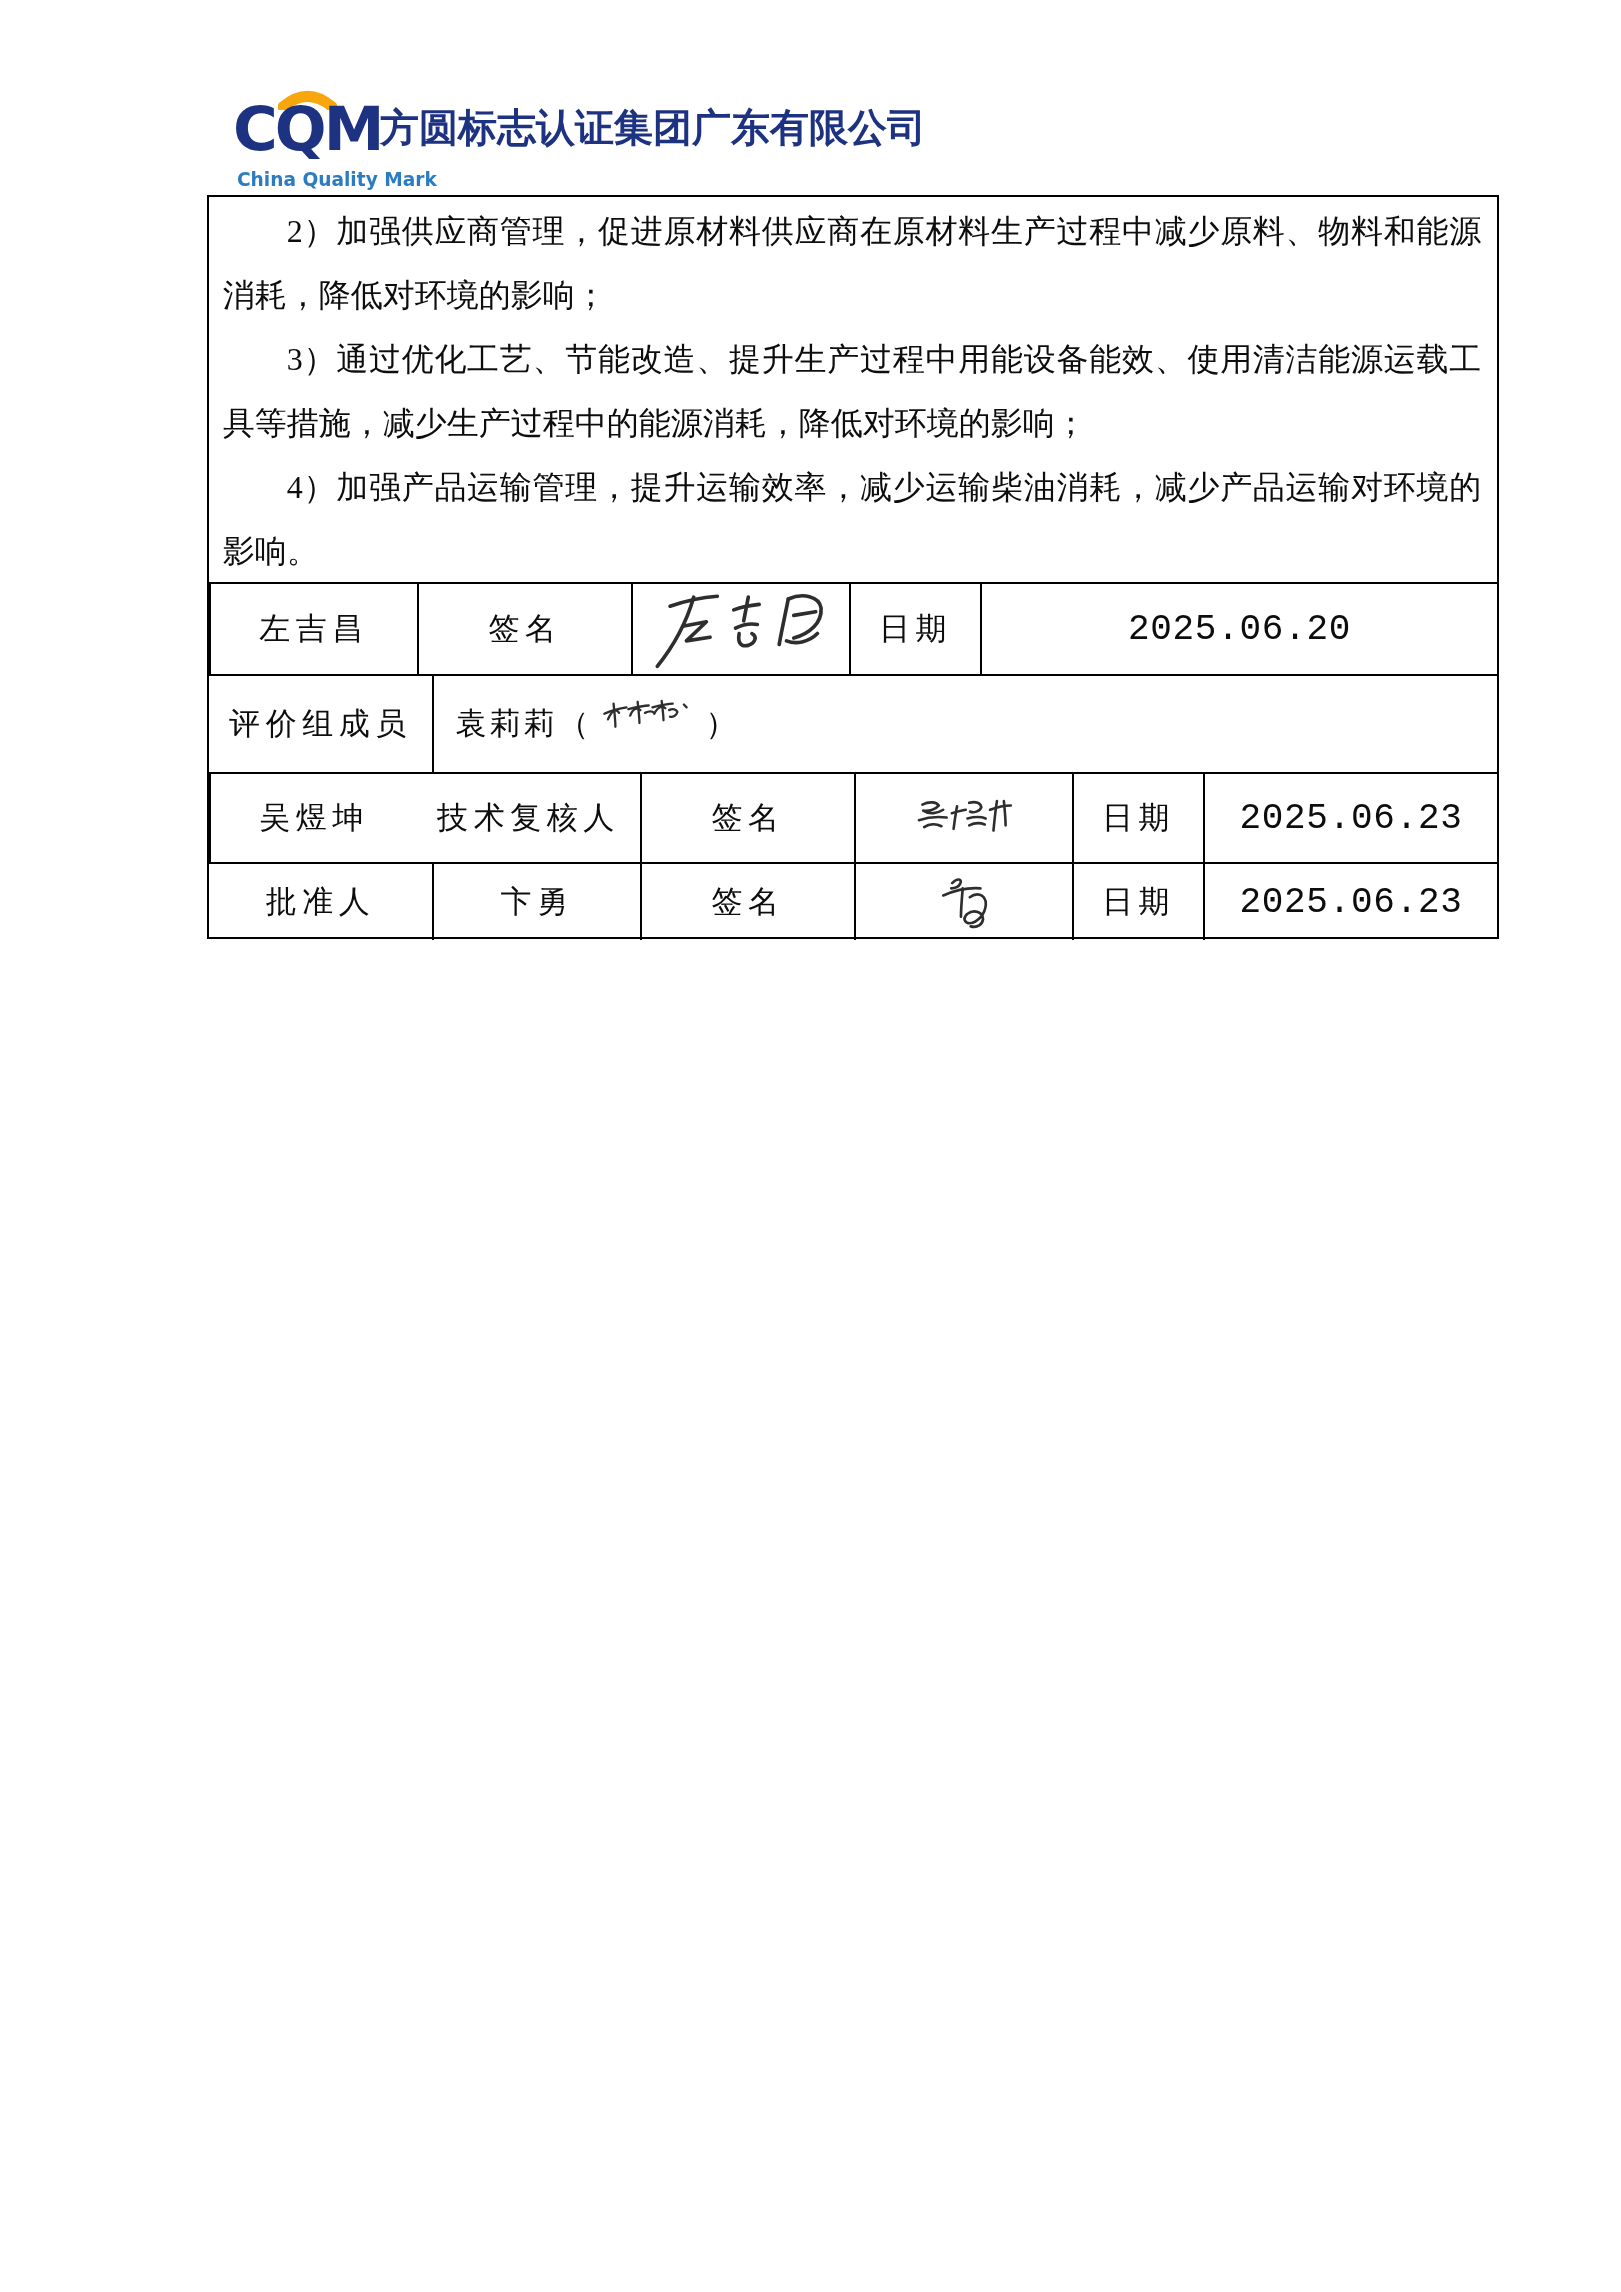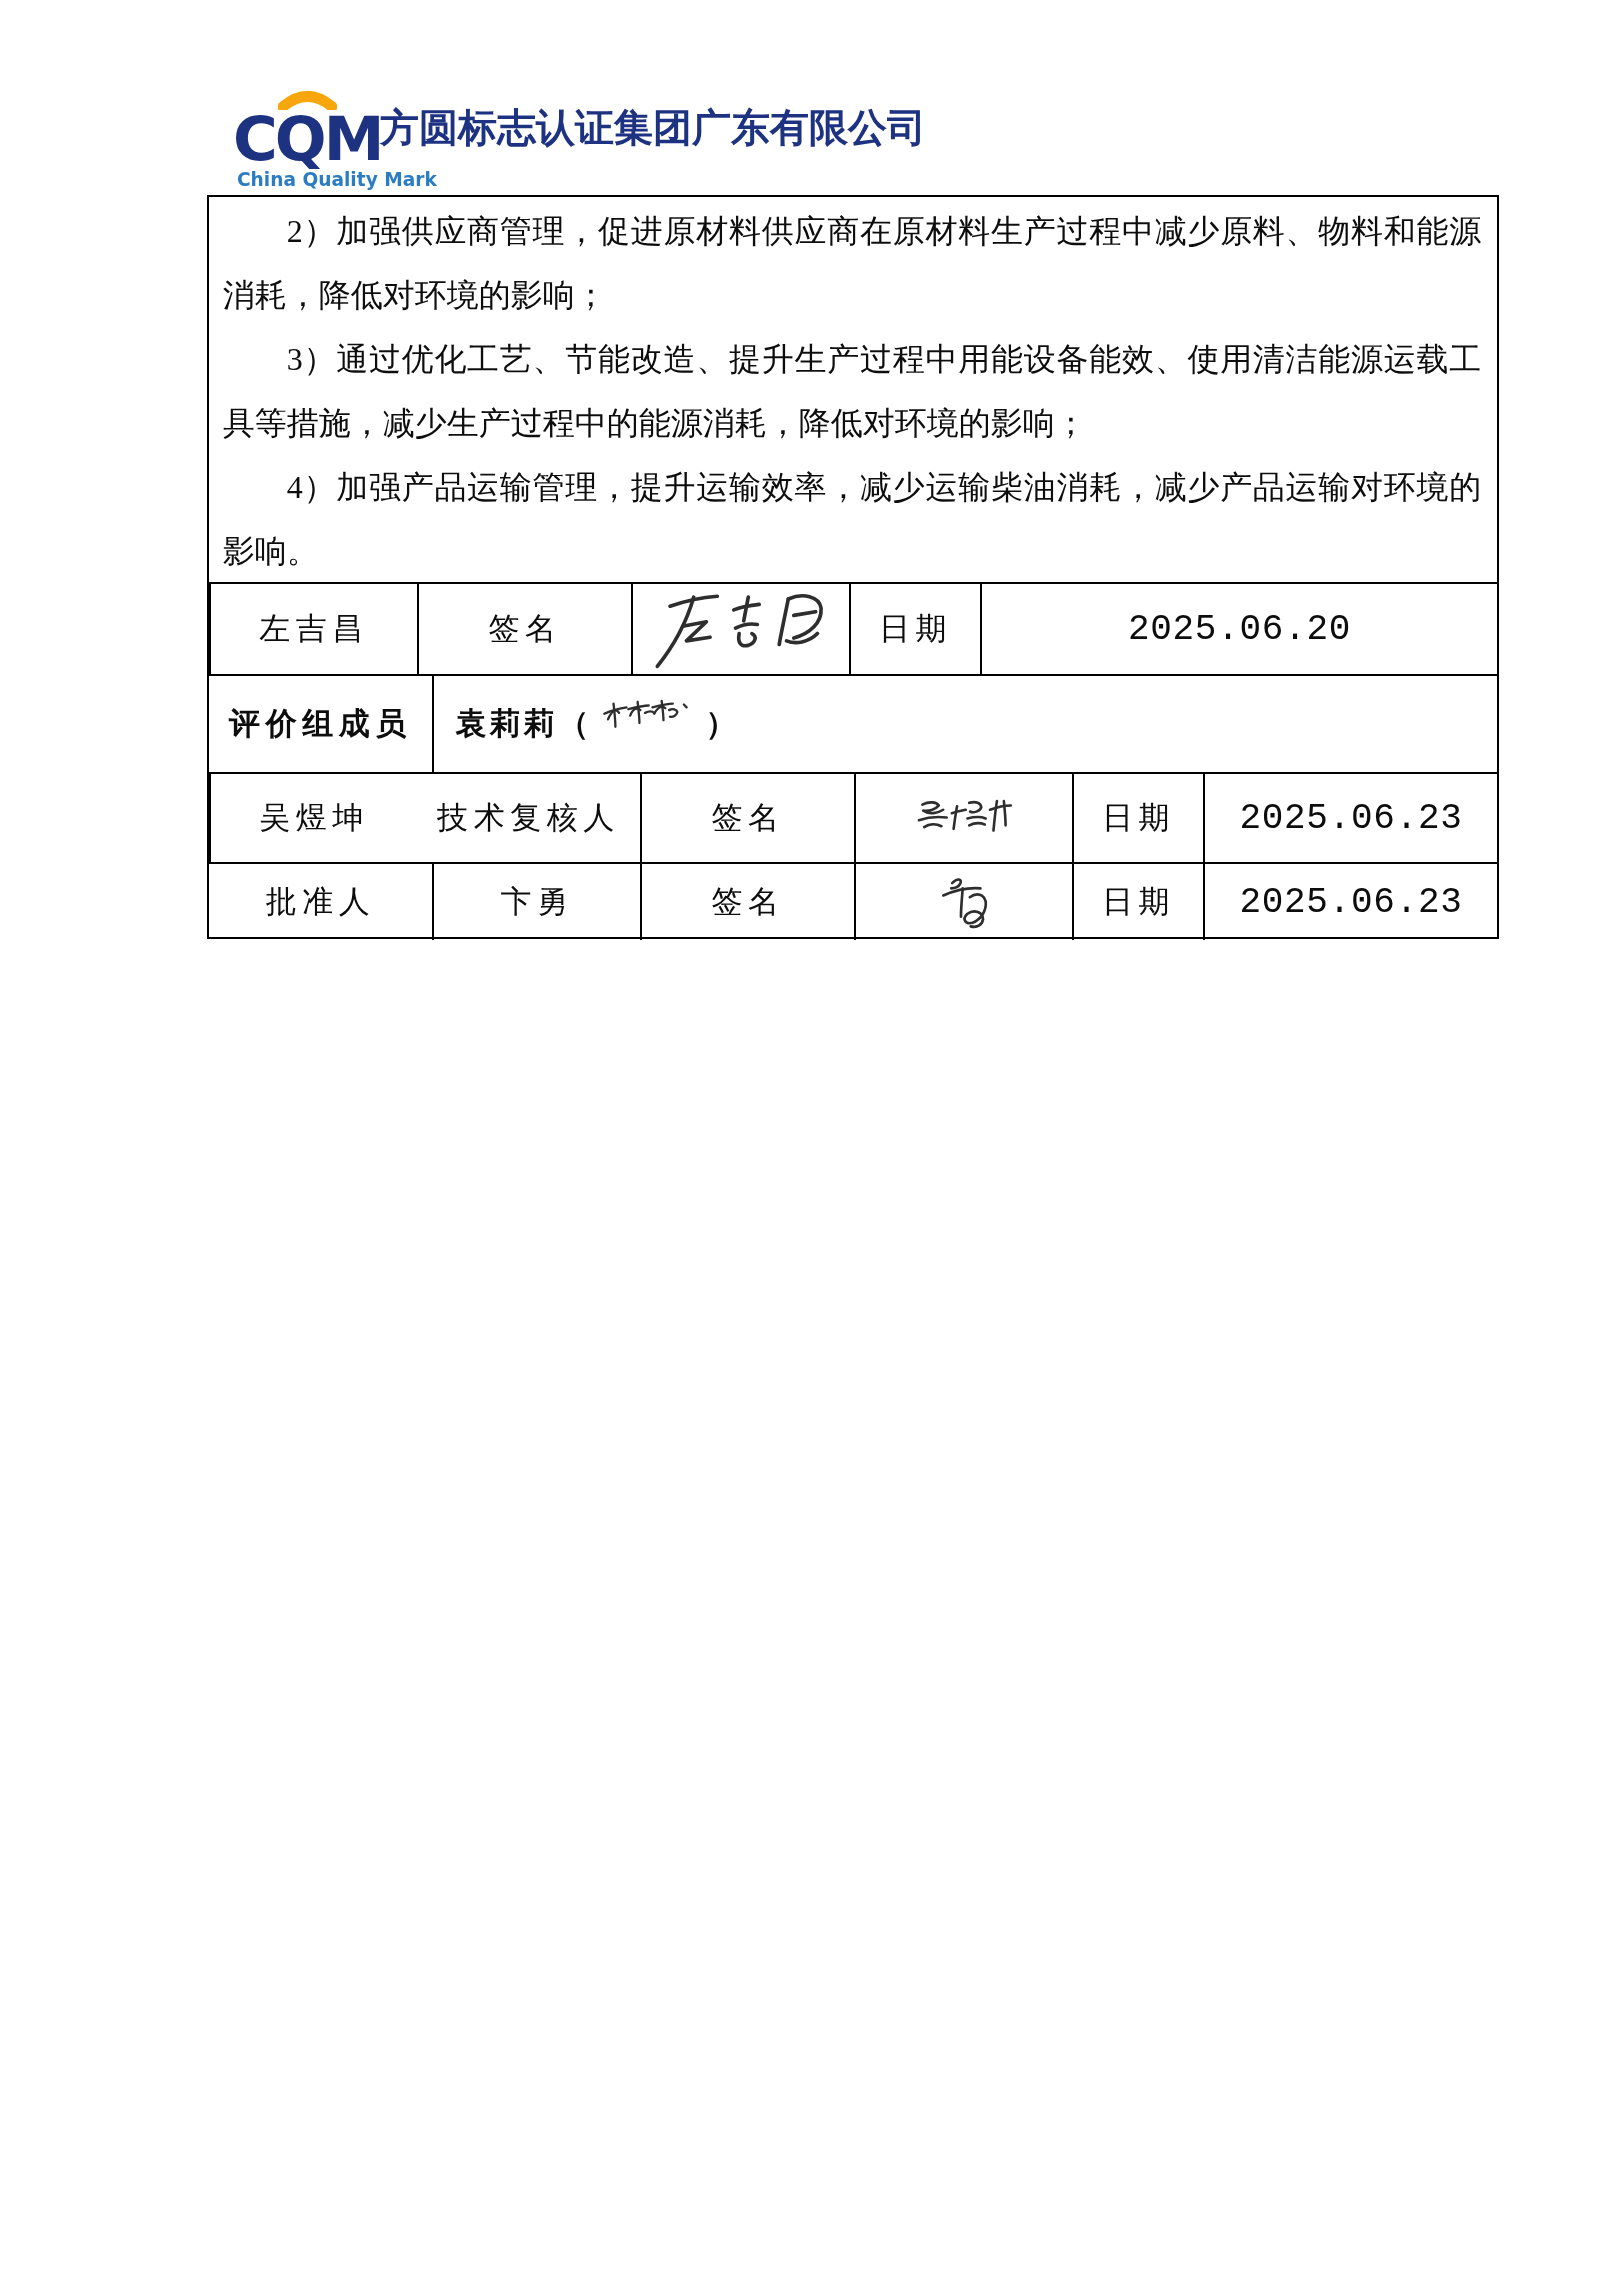--- a/index.html
+++ b/index.html
@@ -9,21 +9,21 @@
     position: relative;
     font-family: "Liberation Serif", "DejaVu Serif", serif;
     color: #111111;
   }
 
   
   .logo { position: absolute; left: 233px; top: 90px; width: 686px; height: 93px; }
   .cqm-block { position: absolute; left: 0; top: 0; width: 157px; }
   .cqm-arc { position: absolute; left: 45px; top: 0; width: 59px; height: 19.6px; }
   .cqm-word {
-    position: absolute; left: 0; top: 18px;
+    position: absolute; left: 0; top: 8px;
     font-family: "DejaVu Sans", "Liberation Sans", sans-serif;
     font-weight: bold; font-size: 61px; line-height: 1;
     letter-spacing: -2.9px; color: #1E3282;
   }
   .cqm-tagline {
     position: absolute; left: 3.9px; top: 79px; white-space: nowrap;
     font-family: "DejaVu Sans", "Liberation Sans", sans-serif;
     font-weight: bold; font-size: 18.6px; color: #2B7CC3;
   }
   .company-name {
@@ -45,21 +45,21 @@
     padding: 2px 15.7px 0 13.7px;
   }
   .text-cell p {
     font-size: 32px; line-height: 64px;
     text-align: justify; text-justify: inter-character;
     text-indent: 2em;
     color: #0d0d0d;
   }
   .trow { display: flex; border-top: 2px solid #000; }
   .r1 { height: 92px; }
-  .r2 { height: 98px; font-weight: bold; }
+  .r2 { height: 98px; }
   .r3 { height: 90px; }
   .r4 { height: 78px; }
   .tcell {
     display: flex; align-items: center; justify-content: center;
     border-left: 2px solid #000;
     font-size: 31px; letter-spacing: 0.18em;
     color: #0d0d0d; overflow: hidden;
   }
   .tcell.first { border-left: none; }
   .c1 { width: 223px; }

